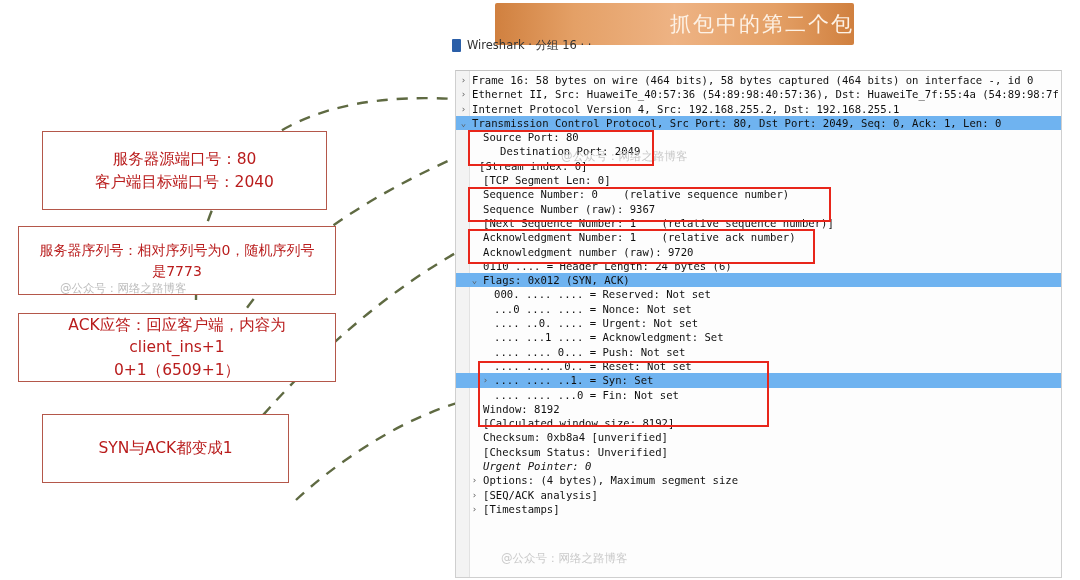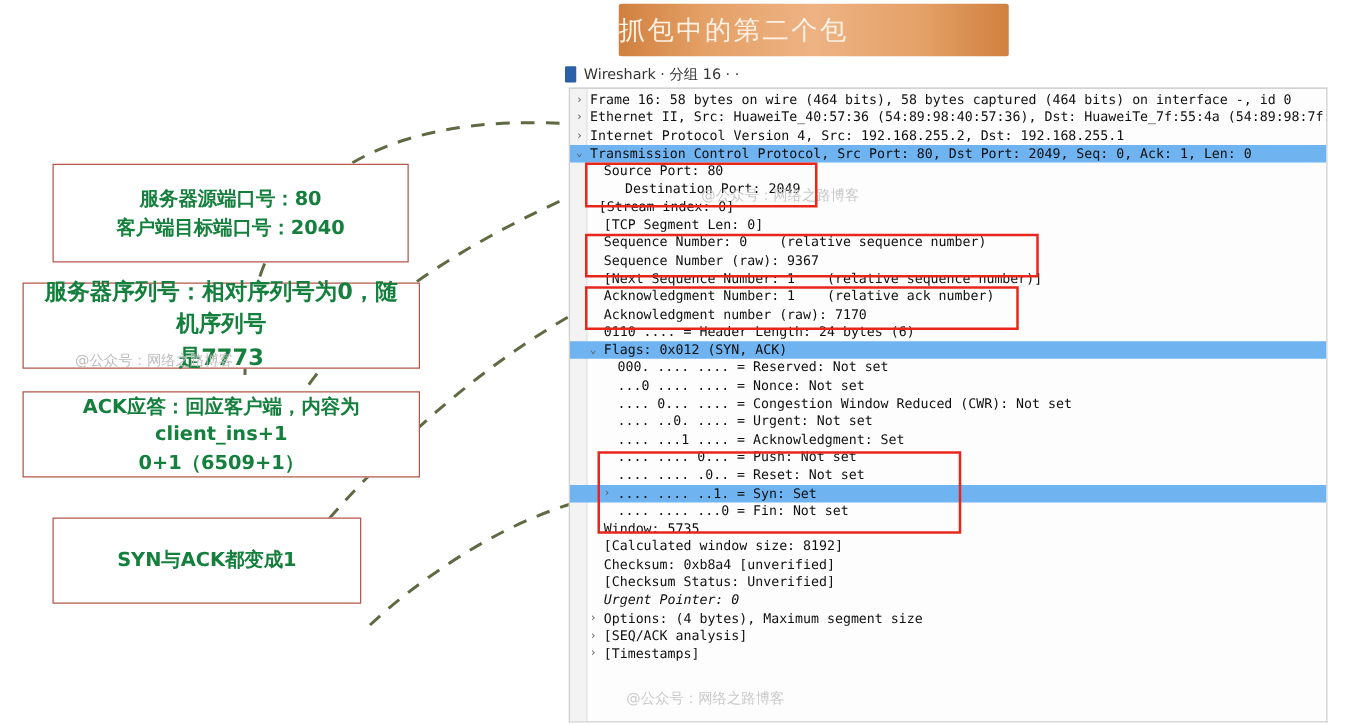--- a/index.html
+++ b/index.html
@@ -7,33 +7,33 @@
     width:1080px;height:580px;
     background:#ffffff;
     font-family:"Liberation Sans","DejaVu Sans",sans-serif;
     overflow:hidden;
     position:relative;
   }
   #root{position:absolute;inset:0;}
 
   
   .banner{
-    position:absolute;left:495px;top:3px;width:312px;height:42px;
+    position:absolute;left:495px;top:3px;width:359px;height:42px;
     background:linear-gradient(90deg,#d0803f 0%,#e4a066 22%,#eeb384 50%,#e4a066 78%,#d0803f 100%);
     border-radius:2px;
-    display:flex;align-items:center;justify-content:flex-start;
+    display:flex;align-items:center;justify-content:flex-end;
   }
   .banner-text{
     color:#fdf2e6;font-size:21px;letter-spacing:2px;
     font-family:"DejaVu Sans",sans-serif;
   }
 
   
   .ws-titlebar{
-    position:absolute;left:452px;top:50px;width:600px;height:18px;
+    position:absolute;left:452px;top:36px;width:600px;height:18px;
     display:flex;align-items:center;gap:6px;
   }
   .ws-icon{
     width:9px;height:13px;background:#2b5fa8;display:inline-block;
     border-radius:1px;
   }
   .ws-title{font-size:11.5px;color:#333;font-family:"DejaVu Sans",sans-serif;}
 
   .ws-panel{
     position:absolute;left:455px;top:70px;width:605px;height:506px;
@@ -62,27 +62,26 @@
 
   
   .redbox{position:absolute;border:2.2px solid #e8261b;pointer-events:none;}
 
   
   .note{
     position:absolute;border:1.6px solid #b4574a;background:#ffffff;
     display:flex;align-items:center;justify-content:center;
     text-align:center;
     font-family:"DejaVu Sans",sans-serif;
-    color:#15803d;
-    font-weight:bold;
+    color:#b91c1c;
   }
   .note span{display:block;padding:0 10px;line-height:1.45;}
 
   #note1{left:42px;top:131px;width:283px;height:77px;font-size:15.5px;}
-  #note2{left:18px;top:226px;width:316px;height:67px;font-size:18px;align-items:center;}
+  #note2{left:18px;top:226px;width:316px;height:67px;font-size:14px;align-items:center;}
   #note3{left:18px;top:313px;width:316px;height:67px;font-size:15.5px;}
   #note4{left:42px;top:414px;width:245px;height:67px;font-size:15.5px;}
 
   
   .wm{
     position:absolute;color:#bdbdbd;font-family:"DejaVu Sans",sans-serif;
     white-space:nowrap;pointer-events:none;
   }
   #wm1{left:60px;top:281px;font-size:11.5px;}
   #wm2{left:560px;top:148px;font-size:11.5px;color:#c9c9c9;}
@@ -122,33 +121,32 @@
         <div class="row"><span class="tw" style="left: 2px;">›</span><span class="txt" style="left: 16px;">Internet Protocol Version 4, Src: 192.168.255.2, Dst: 192.168.255.1</span></div>
         <div class="row sel"><span class="tw" style="left: 2px;">⌄</span><span class="txt" style="left: 16px;">Transmission Control Protocol, Src Port: 80, Dst Port: 2049, Seq: 0, Ack: 1, Len: 0</span></div>
         <div class="row"><span class="tw" style="left: 13px;"></span><span class="txt" style="left: 27px;">Source Port: 80</span></div>
         <div class="row"><span class="tw" style="left: 13px;"></span><span class="txt" style="left: 44px;">Destination Port: 2049</span></div>
         <div class="row"><span class="tw" style="left: 13px;"></span><span class="txt" style="left: 23px;">[Stream index: 0]</span></div>
         <div class="row"><span class="tw" style="left: 13px;"></span><span class="txt" style="left: 27px;">[TCP Segment Len: 0]</span></div>
         <div class="row"><span class="tw" style="left: 13px;"></span><span class="txt" style="left: 27px;">Sequence Number: 0    (relative sequence number)</span></div>
         <div class="row"><span class="tw" style="left: 13px;"></span><span class="txt" style="left: 27px;">Sequence Number (raw): 9367</span></div>
         <div class="row"><span class="tw" style="left: 13px;"></span><span class="txt" style="left: 27px;">[Next Sequence Number: 1    (relative sequence number)]</span></div>
         <div class="row"><span class="tw" style="left: 13px;"></span><span class="txt" style="left: 27px;">Acknowledgment Number: 1    (relative ack number)</span></div>
-        <div class="row"><span class="tw" style="left: 13px;"></span><span class="txt" style="left: 27px;">Acknowledgment number (raw): 7170</span></div>
+        <div class="row"><span class="tw" style="left: 13px;"></span><span class="txt" style="left: 27px;">Acknowledgment number (raw): 9720</span></div>
         <div class="row"><span class="tw" style="left: 13px;"></span><span class="txt" style="left: 27px;">0110 .... = Header Length: 24 bytes (6)</span></div>
         <div class="row sel"><span class="tw" style="left: 13px;">⌄</span><span class="txt" style="left: 27px;">Flags: 0x012 (SYN, ACK)</span></div>
         <div class="row"><span class="tw" style="left: 24px;"></span><span class="txt" style="left: 38px;">000. .... .... = Reserved: Not set</span></div>
         <div class="row"><span class="tw" style="left: 24px;"></span><span class="txt" style="left: 38px;">...0 .... .... = Nonce: Not set</span></div>
-        <div class="row"><span class="tw" style="left: 24px;"></span><span class="txt" style="left: 38px;">.... 0... .... = Congestion Window Reduced (CWR): Not set</span></div>
         <div class="row"><span class="tw" style="left: 24px;"></span><span class="txt" style="left: 38px;">.... ..0. .... = Urgent: Not set</span></div>
         <div class="row"><span class="tw" style="left: 24px;"></span><span class="txt" style="left: 38px;">.... ...1 .... = Acknowledgment: Set</span></div>
         <div class="row"><span class="tw" style="left: 24px;"></span><span class="txt" style="left: 38px;">.... .... 0... = Push: Not set</span></div>
         <div class="row"><span class="tw" style="left: 24px;"></span><span class="txt" style="left: 38px;">.... .... .0.. = Reset: Not set</span></div>
         <div class="row sel"><span class="tw" style="left: 24px;">›</span><span class="txt" style="left: 38px;">.... .... ..1. = Syn: Set</span></div>
         <div class="row"><span class="tw" style="left: 24px;"></span><span class="txt" style="left: 38px;">.... .... ...0 = Fin: Not set</span></div>
-        <div class="row"><span class="tw" style="left: 13px;"></span><span class="txt" style="left: 27px;">Window: 5735</span></div>
+        <div class="row"><span class="tw" style="left: 13px;"></span><span class="txt" style="left: 27px;">Window: 8192</span></div>
         <div class="row"><span class="tw" style="left: 13px;"></span><span class="txt" style="left: 27px;">[Calculated window size: 8192]</span></div>
         <div class="row"><span class="tw" style="left: 13px;"></span><span class="txt" style="left: 27px;">Checksum: 0xb8a4 [unverified]</span></div>
         <div class="row"><span class="tw" style="left: 13px;"></span><span class="txt" style="left: 27px;">[Checksum Status: Unverified]</span></div>
         <div class="row"><span class="tw" style="left: 13px;"></span><span class="txt" style="left: 27px; font-style: italic;">Urgent Pointer: 0</span></div>
         <div class="row"><span class="tw" style="left: 13px;">›</span><span class="txt" style="left: 27px;">Options: (4 bytes), Maximum segment size</span></div>
         <div class="row"><span class="tw" style="left: 13px;">›</span><span class="txt" style="left: 27px;">[SEQ/ACK analysis]</span></div>
         <div class="row"><span class="tw" style="left: 13px;">›</span><span class="txt" style="left: 27px;">[Timestamps]</span></div>
       </div>
     <div class="wm" id="wm2" style="left:105px;top:78px;">@公众号：网络之路博客</div>
     <div class="wm" id="wm3" style="left:45px;top:480px;">@公众号：网络之路博客</div>

